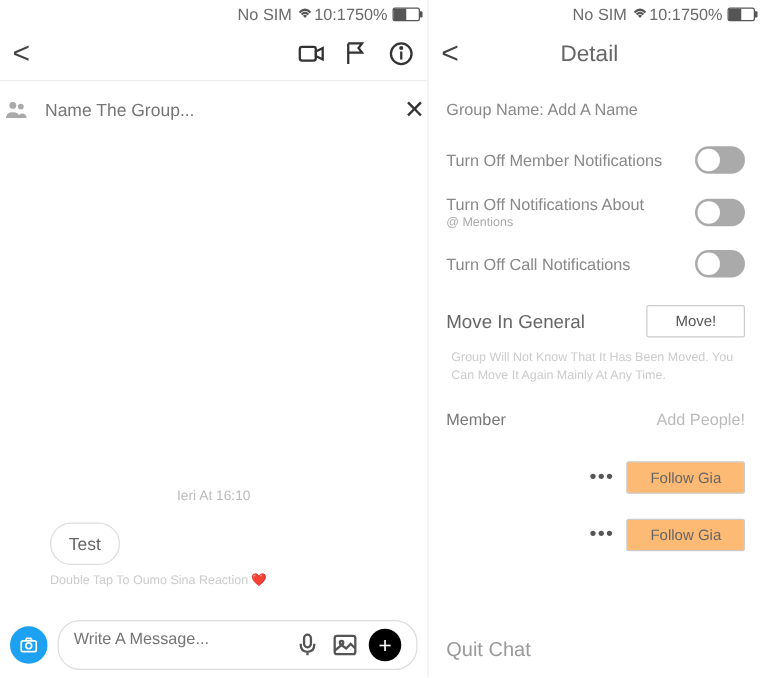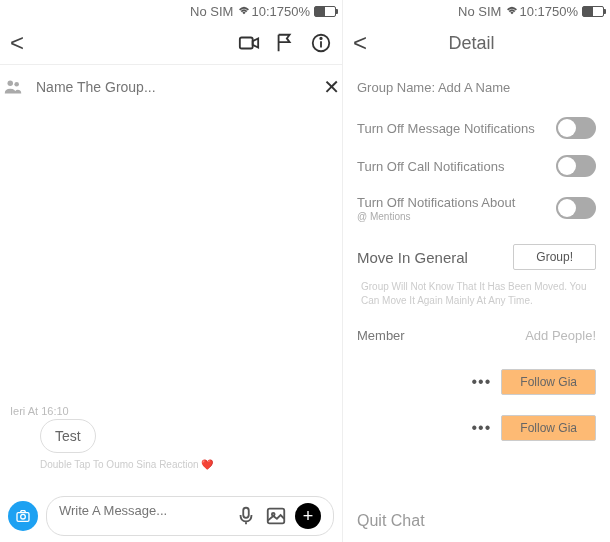--- a/index.html
+++ b/index.html
@@ -122,23 +122,24 @@
       cursor: pointer;
     }
     .chat-area {
       flex: 1;
       display: flex;
       flex-direction: column;
       justify-content: flex-end;
       padding: 10px;
     }
     .timestamp {
+      text-align: center;
       font-size: 11px;
       color: #bbb;
-      margin-bottom: 2px;
+      margin-bottom: 15px;
     }
     .message-bubble {
       border: 1px solid #ddd;
       border-radius: 18px;
       padding: 8px 14px;
       font-size: 14px;
       color: #666;
       align-self: flex-start;
       margin-left: 30px;
       margin-bottom: 6px;
@@ -413,40 +414,40 @@
   <div class="nav-bar">
     <div class="chevron-left">&lt;</div>
     <div class="nav-title">Detail</div>
     <div style="width:24px"></div>
   </div>
 
   <div class="detail-content">
     <div class="group-name-label">Group Name: Add A Name</div>
 
     <div class="toggle-row">
-      <span class="toggle-label">Turn Off Message Notifications</span>
-      <div class="toggle"></div>
-    </div>
-
-    <div class="toggle-row">
-      <span class="toggle-label">Turn Off Call Notifications</span>
+      <span class="toggle-label">Turn Off Member Notifications</span>
       <div class="toggle"></div>
     </div>
 
     <div class="toggle-row">
       <div>
         <span class="toggle-label">Turn Off Notifications About</span>
         <span class="toggle-sublabel">@ Mentions</span>
       </div>
       <div class="toggle"></div>
     </div>
 
+    <div class="toggle-row">
+      <span class="toggle-label">Turn Off Call Notifications</span>
+      <div class="toggle"></div>
+    </div>
+
     <div class="move-row">
       <span class="move-label">Move In General</span>
-      <button class="move-btn">Group!</button>
+      <button class="move-btn">Move!</button>
     </div>
     <div class="move-note">Group Will Not Know That It Has Been Moved. You Can Move It Again Mainly At Any Time.</div>
 
     <div class="member-row">
       <span class="member-label">Member</span>
       <span class="add-people">Add People!</span>
     </div>
 
     <div class="follow-row">
       <span class="dots">•••</span>

